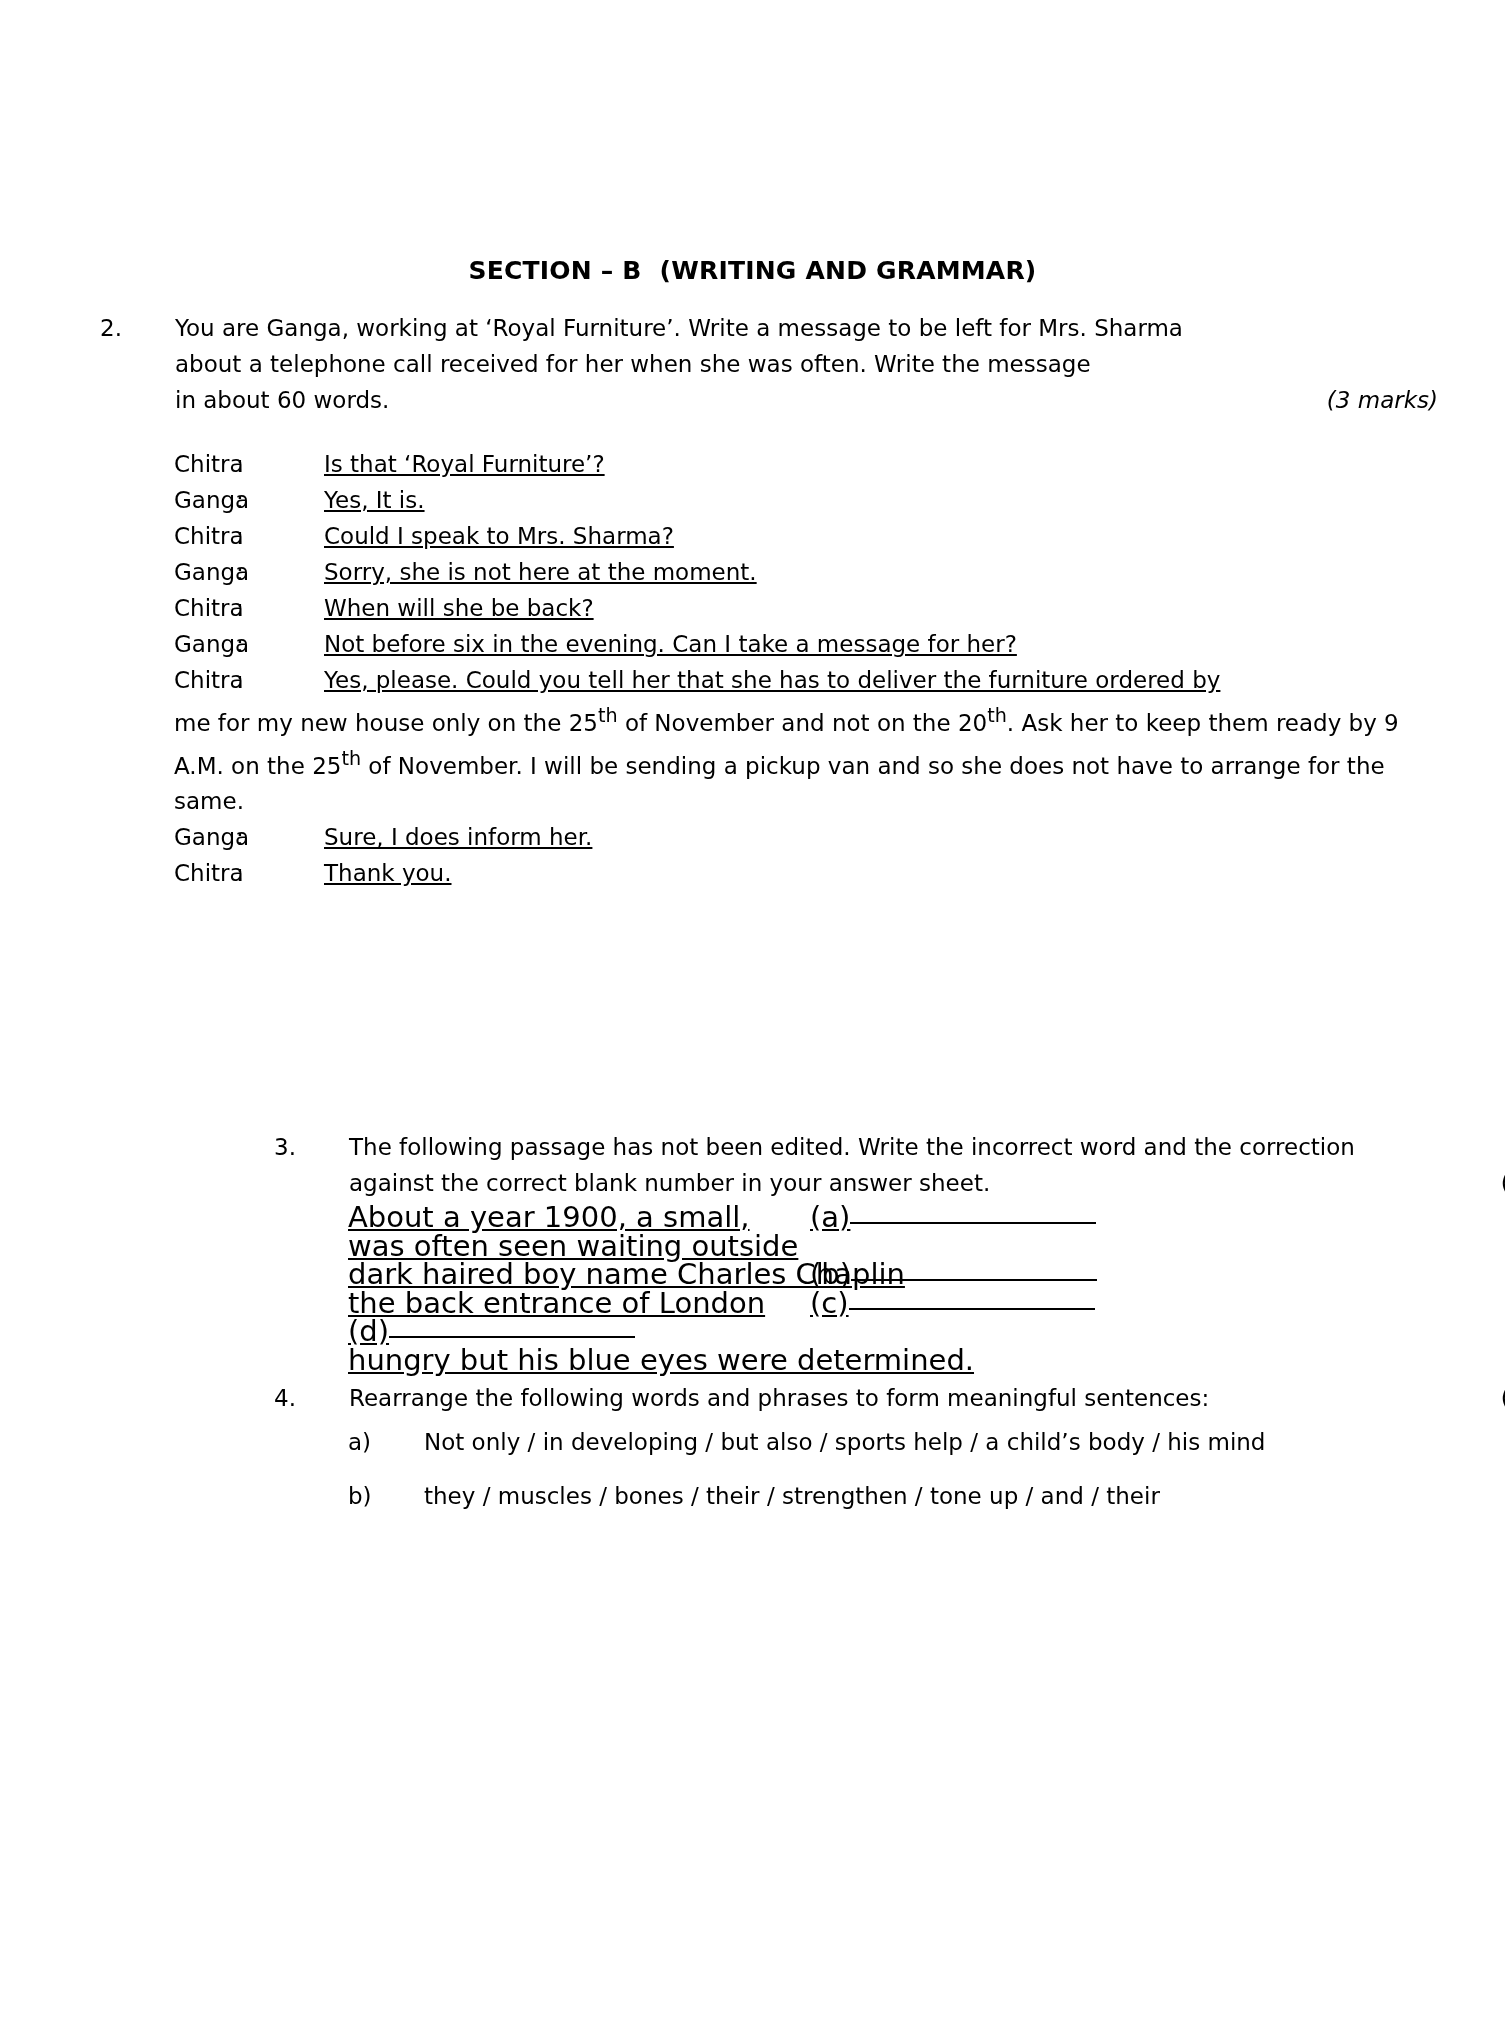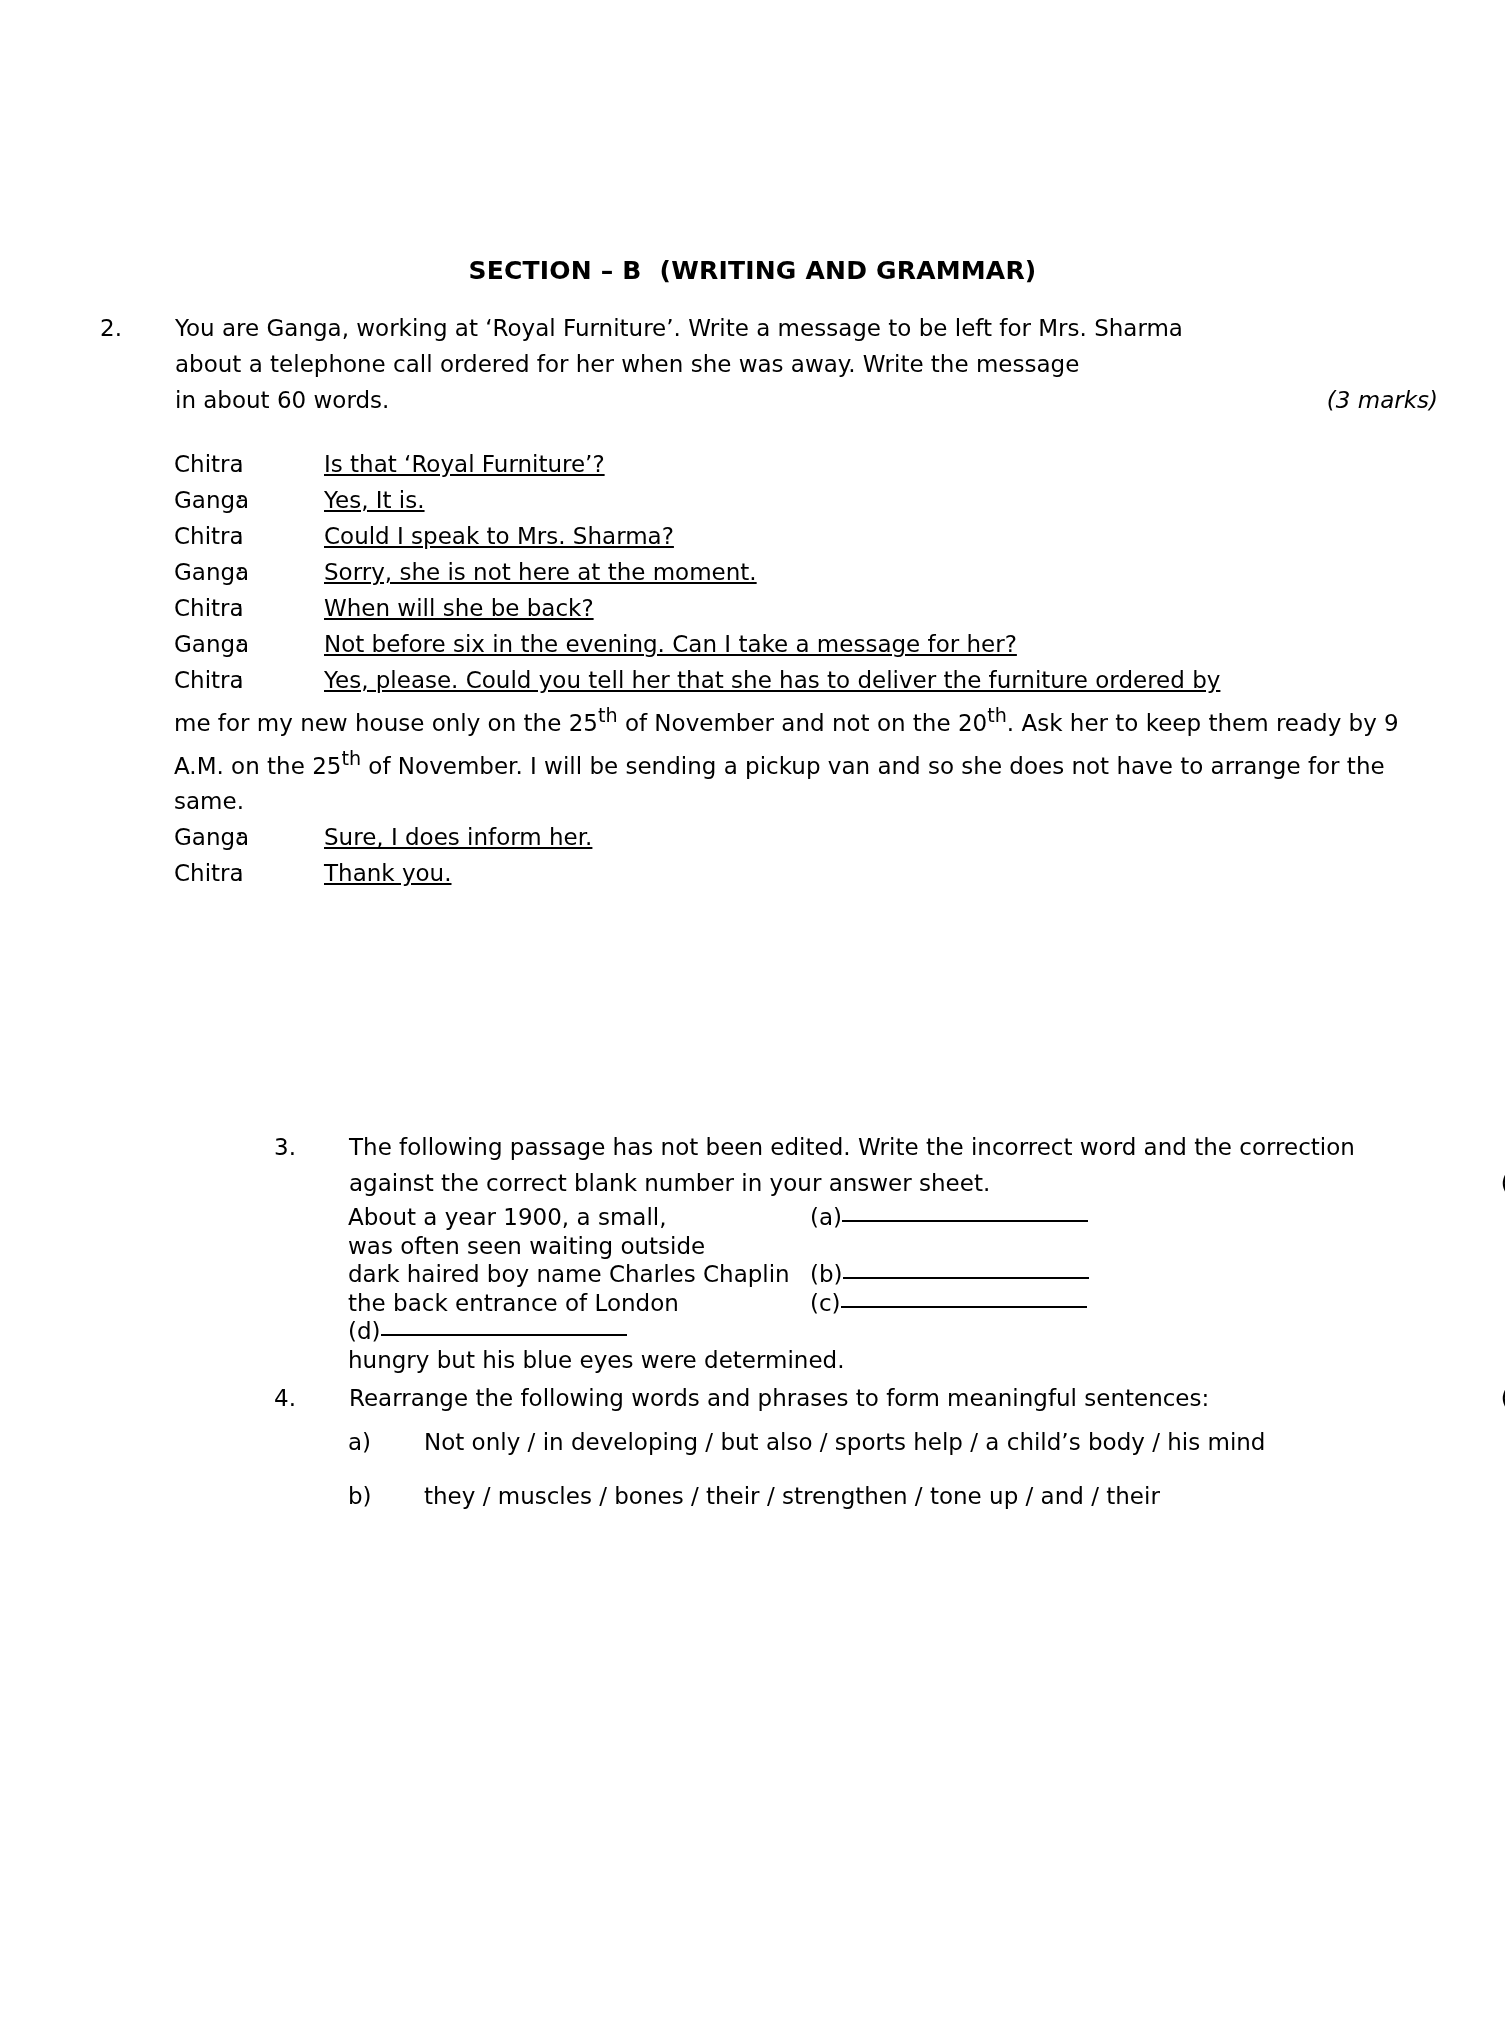--- a/index.html
+++ b/index.html
@@ -114,22 +114,23 @@
   #q3 .qbody { width: 1265px; position: relative; }
   #q3 .line { display: block; white-space: nowrap; }
   #q3-marks { bottom: 0; right: 2px; }
 
   
   .passage {
     position: absolute;
     top: 757px;
     left: 174px;
     width: 1000px;
-    font-size: 23px;
+    font-size: 29px;
     line-height: 28.5px;
+    text-decoration: underline;
   }
   .prow {
     display: flex;
     align-items: baseline;
     height: 28.5px;
   }
   .ptext {
     flex: 0 0 462px;
     width: 462px;
     white-space: nowrap;
@@ -182,21 +183,21 @@
 <div class="page">
 
   <div class="section-heading">
     <span>SECTION – B</span><span class="gap"></span><span>(WRITING AND GRAMMAR)</span>
   </div>
 
   <div class="qrow" id="q2">
     <div class="qnum">2.</div>
     <div class="qbody">
       <span class="line">You are Ganga, working at ‘Royal Furniture’.  Write a message to be left for Mrs. Sharma</span>
-      <span class="line">about a telephone call ordered for her when she was away. Write the message</span>
+      <span class="line">about a telephone call received for her when she was often. Write the message</span>
       <span class="line">in about 60 words.</span>
       <span class="marks" id="q2-marks">(3 marks)</span>
     </div>
   </div>
 
   <div class="dialogue">
 
     <div class="dline">
       <span class="spk">Chitra</span>
       <span class="colon">:</span>

